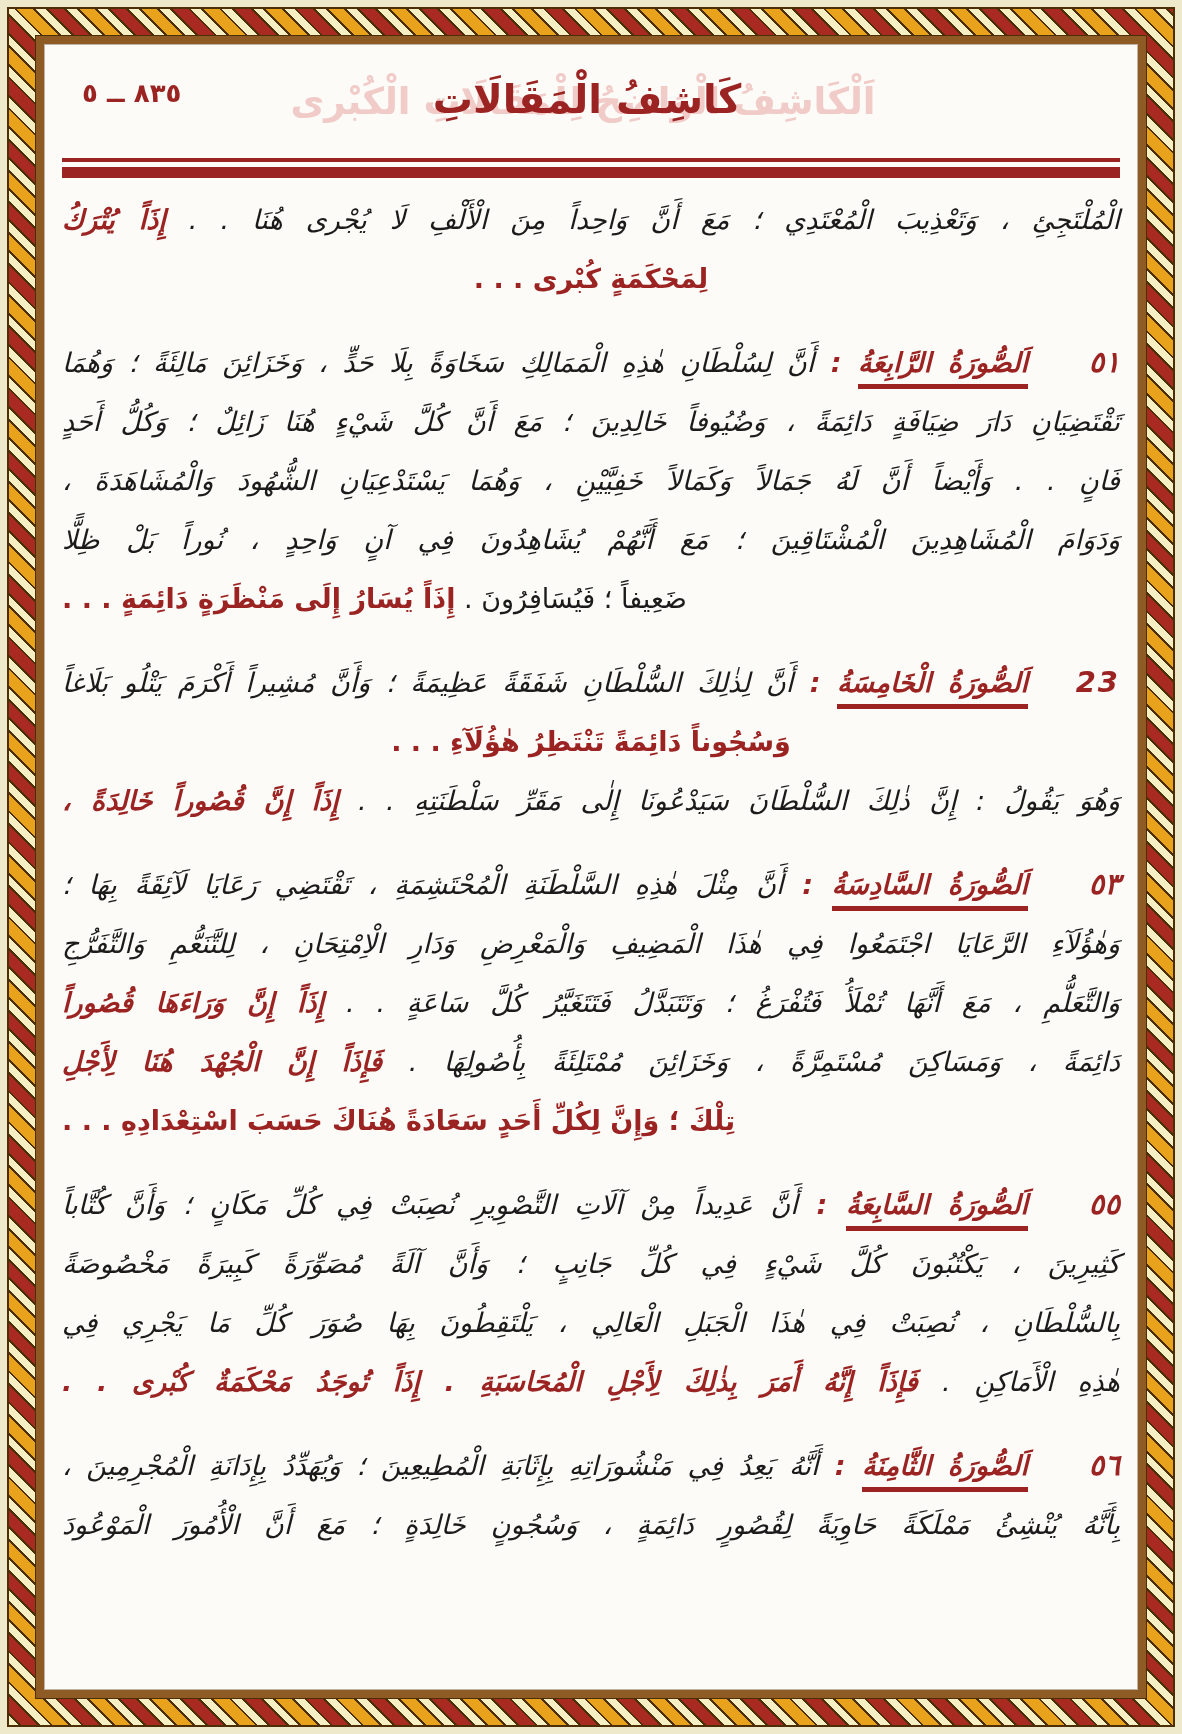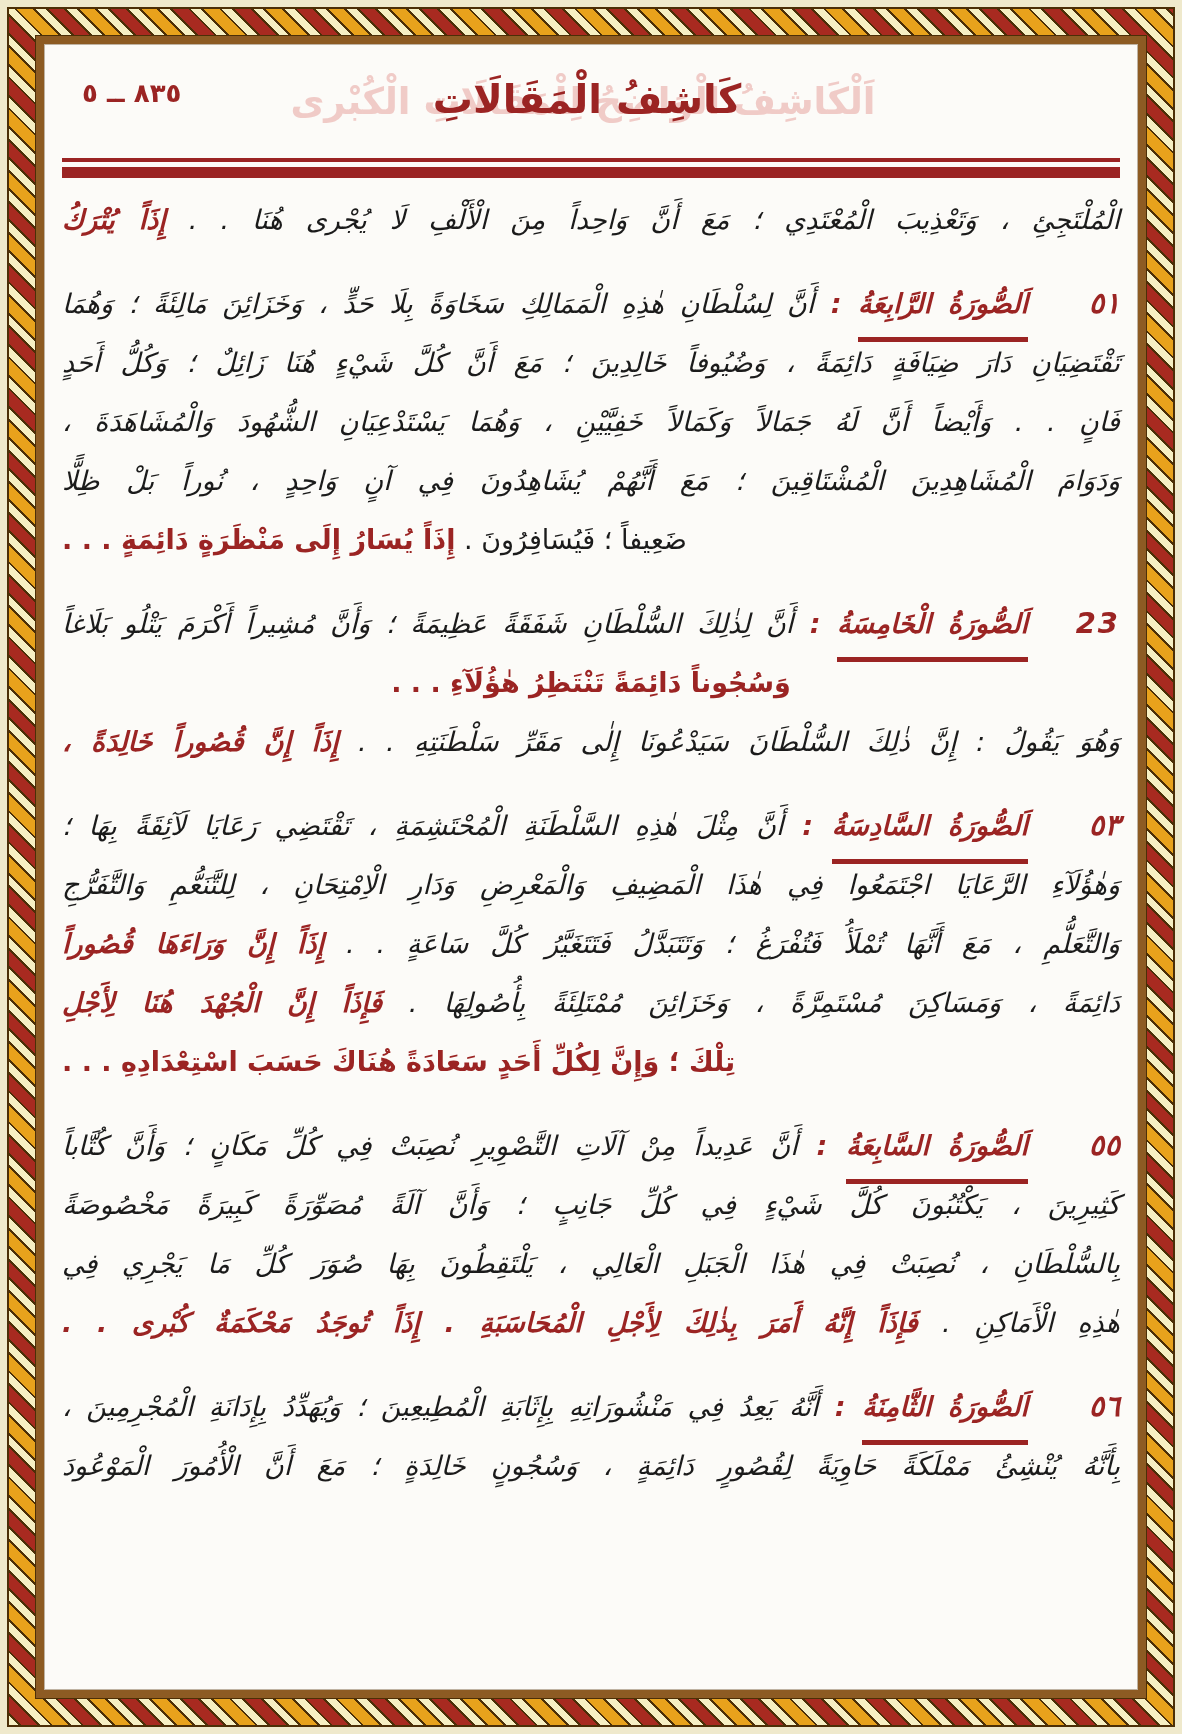--- a/index.html
+++ b/index.html
@@ -82,21 +82,21 @@
     white-space:nowrap;
   }
   .line.j{white-space:normal;text-align:justify;text-align-last:justify;font-style:italic;}
   .line.c{text-align:center;}
   .line.s{text-align:left;}
   .k{color:var(--ink);}
   .r{color:var(--accent);font-weight:bold;}
   .h{
     color:var(--accent);font-weight:bold;
     border-bottom:5px solid var(--accent);
-    padding-bottom:18px;
+    padding-bottom:6px;
   }
   .num{
     display:inline-block;width:92px;
     color:var(--accent);font-weight:bold;
     font-size:29px;text-align:right;
     letter-spacing:2px;
   }
 </style>
 </head>
 <body>
@@ -110,20 +110,21 @@
         <div class="stamp-title">كَاشِفُ الْمَقَالَاتِ</div>
         <div class="page-marker">٨٣٥ ــ ٥</div>
       </div>
 
       <div class="rule-thin"></div>
       <div class="rule-thick"></div>
 
       <div class="text-body">
           <div class="block">
             <div class="line j"><span class="k">الْمُلْتَجِئِ ، وَتَعْذِيبَ الْمُعْتَدِي ؛ مَعَ أَنَّ وَاحِداً مِنَ الْأَلْفِ لَا يُجْرى هُنَا . . </span><span class="r">إِذَاً يُتْرَكُ</span></div>
+            <div class="line c"><span class="r">لِمَحْكَمَةٍ كُبْرى . . .</span></div>
           </div>
           <div class="block">
             <div class="line j"><span class="num">٥١</span><span class="h">اَلصُّورَةُ الرَّابِعَةُ</span><span class="r"> : </span><span class="k">أَنَّ لِسُلْطَانِ هٰذِهِ الْمَمَالِكِ سَخَاوَةً بِلَا حَدٍّ ، وَخَزَائِنَ مَالِئَةً ؛ وَهُمَا</span></div>
             <div class="line j"><span class="k">تَقْتَضِيَانِ دَارَ ضِيَافَةٍ دَائِمَةً ، وَضُيُوفاً خَالِدِينَ ؛ مَعَ أَنَّ كُلَّ شَيْءٍ هُنَا زَائِلٌ ؛ وَكُلُّ أَحَدٍ</span></div>
             <div class="line j"><span class="k">فَانٍ . . وَأَيْضاً أَنَّ لَهُ جَمَالاً وَكَمَالاً خَفِيَّيْنِ ، وَهُمَا يَسْتَدْعِيَانِ الشُّهُودَ وَالْمُشَاهَدَةَ ،</span></div>
             <div class="line j"><span class="k">وَدَوَامَ الْمُشَاهِدِينَ الْمُشْتَاقِينَ ؛ مَعَ أَنَّهُمْ يُشَاهِدُونَ فِي آنٍ وَاحِدٍ ، نُوراً بَلْ ظِلًّا</span></div>
             <div class="line s"><span class="k">ضَعِيفاً ؛ فَيُسَافِرُونَ . </span><span class="r">إِذَاً يُسَارُ إِلَى مَنْظَرَةٍ دَائِمَةٍ . . .</span></div>
           </div>
           <div class="block">
             <div class="line j"><span class="num">23</span><span class="h">اَلصُّورَةُ الْخَامِسَةُ</span><span class="r"> : </span><span class="k">أَنَّ لِذٰلِكَ السُّلْطَانِ شَفَقَةً عَظِيمَةً ؛ وَأَنَّ مُشِيراً أَكْرَمَ يَتْلُو بَلَاغاً</span></div>

